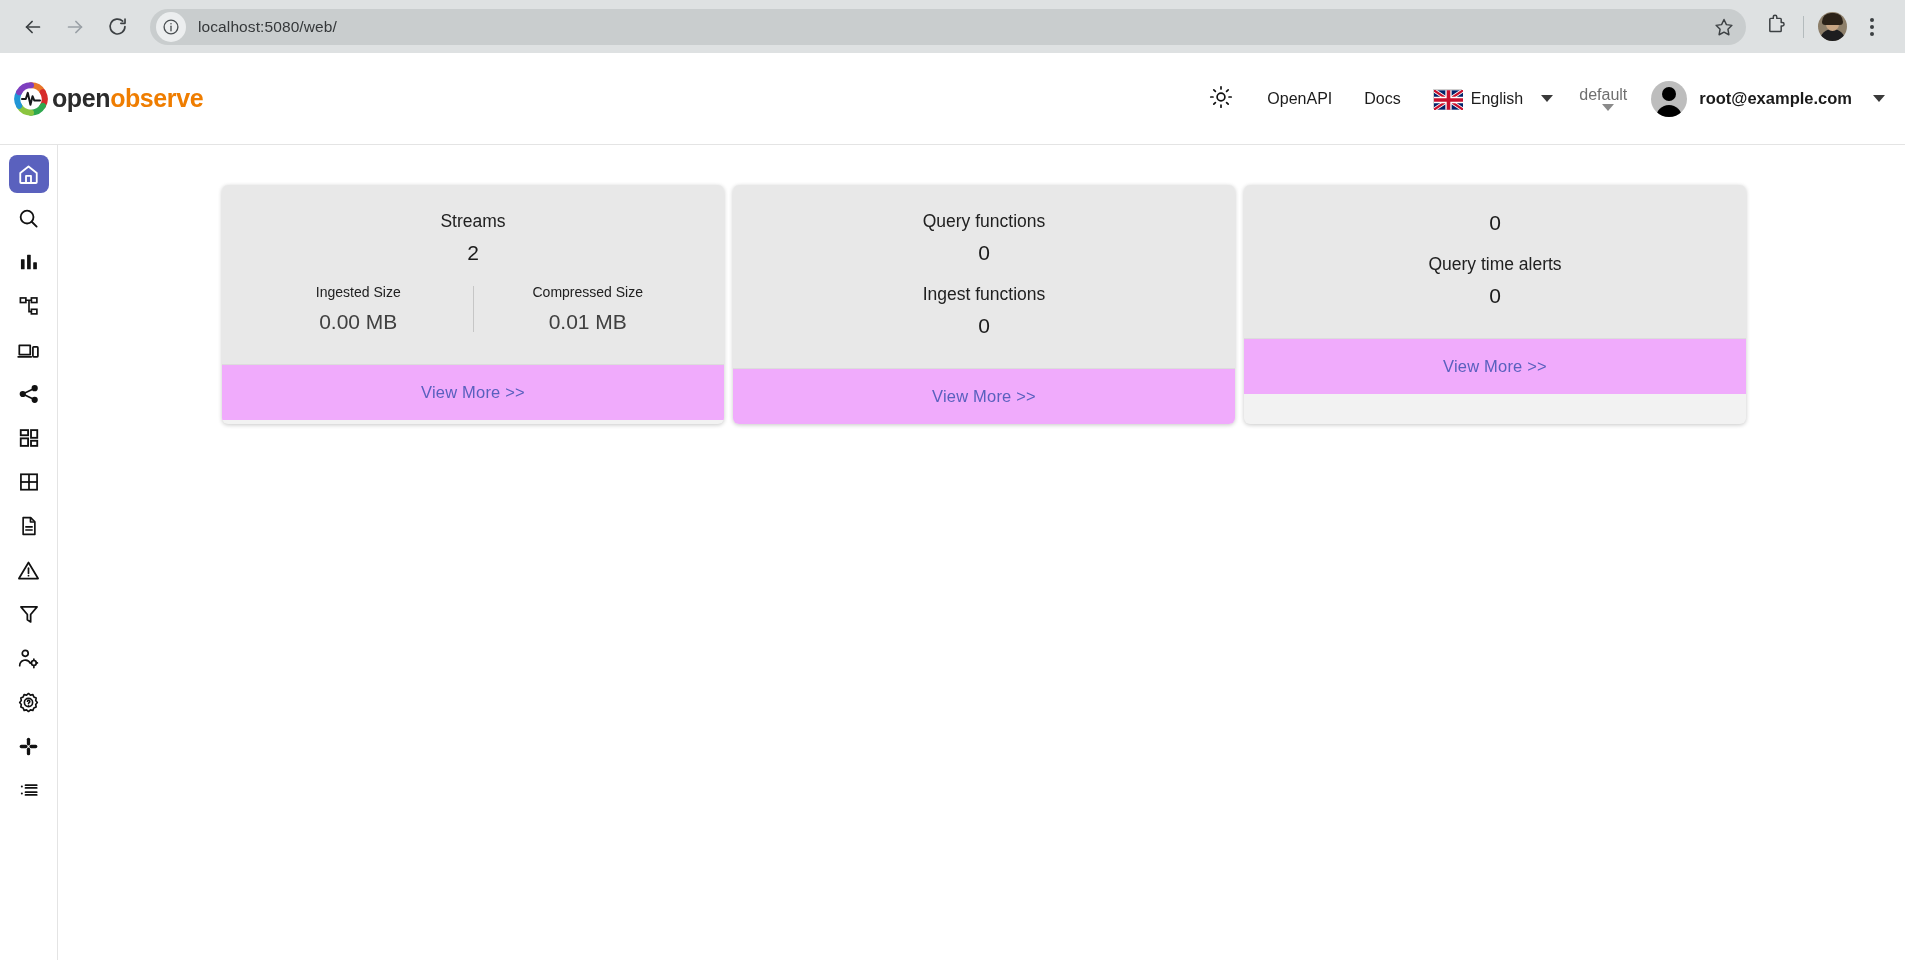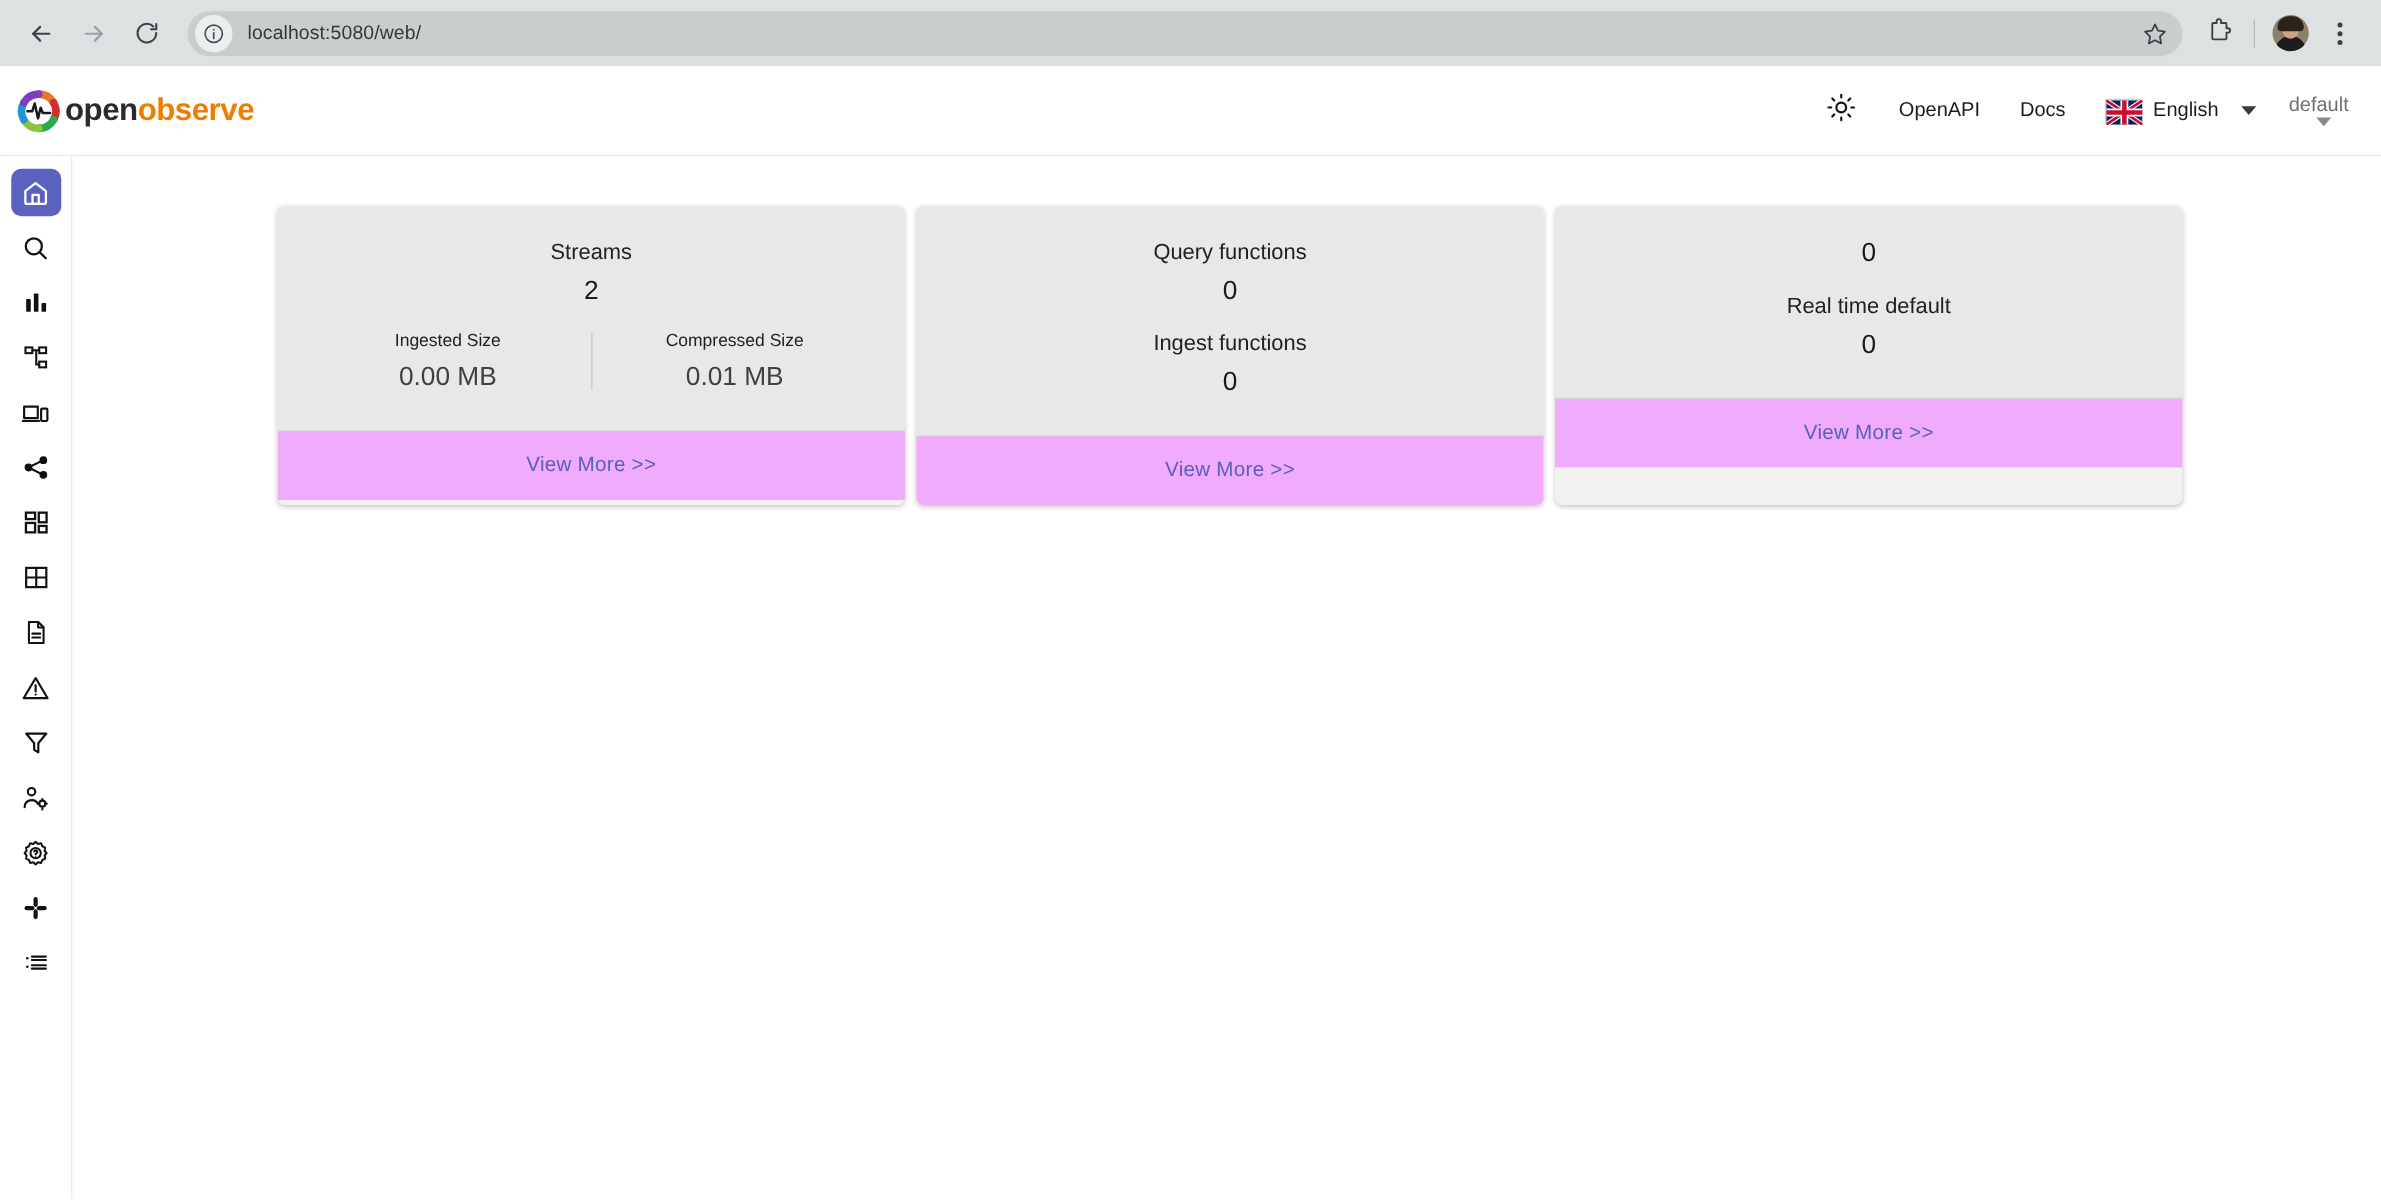--- a/index.html
+++ b/index.html
@@ -82,21 +82,21 @@
   }
   .avatar-chrome .body {
     position: absolute; left: 2px; bottom: 0; width: 25px; height: 12px;
     background: #1d1d1f; border-radius: 12px 12px 0 0;
   }
   .kebab { display: flex; flex-direction: column; gap: 3px; align-items: center; }
   .kebab i { width: 4px; height: 4px; border-radius: 50%; background: #3c4043; display:block; }
 
   
   .app-header {
-    height: 72px; width: 100%;
+    height: 92px; width: 100%;
     background: #ffffff;
     border-bottom: 1px solid #e4e4e4;
     display: flex; align-items: center;
     padding: 0 20px 0 12px;
   }
   .logo-wrap { display: flex; align-items: center; gap: 0px; }
   .logo-mark { width: 38px; height: 38px; flex: 0 0 auto; }
   .logo-text {
     font-size: 25px; font-weight: 600; letter-spacing: -0.4px;
     margin-left: 2px;
@@ -347,20 +347,28 @@
       </span>
       <span style="font-size:16px;color:#1c1c1c;">English</span>
       <span class="caret"></span>
     </div>
 
     <div class="org-item">
       <span>default</span>
       <span class="caret gray"></span>
     </div>
 
+    <div class="user-wrap">
+      <span class="avatar-user">
+        <span class="head"></span>
+          <span class="shoulders"></span>
+      </span>
+      <span class="user-email">root@example.com</span>
+      <span class="caret"></span>
+    </div>
   </div>
 </div>
 
 <div class="app-body">
 
   <div class="sidebar">
 
     <div class="side-item active">
       <span>
         <svg width="23" height="23" viewBox="0 0 24 24" fill="none" stroke="#ffffff" stroke-width="1.9" stroke-linejoin="round">
@@ -551,21 +559,21 @@
           <div class="stack-value">0</div>
         </div>
         <div class="card-footer">
           <span class="view-more">View More &gt;&gt;</span>
         </div>
       </div>
 
       <div class="card">
         <div class="card-body">
           <div class="card-metric">0</div>
-          <div class="stack-label">Real time default</div>
+          <div class="stack-label">Query time alerts</div>
           <div class="stack-value">0</div>
         </div>
         <div class="card-footer">
           <span class="view-more">View More &gt;&gt;</span>
         </div>
       </div>
 
     </div>
   </div>
 </div>

